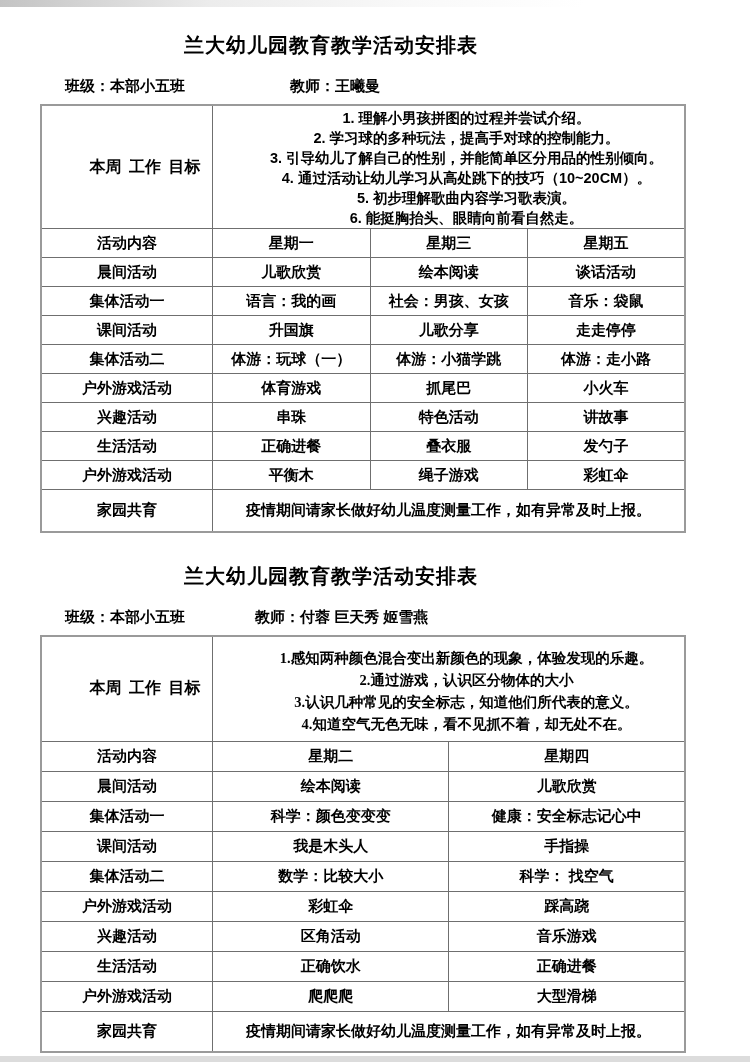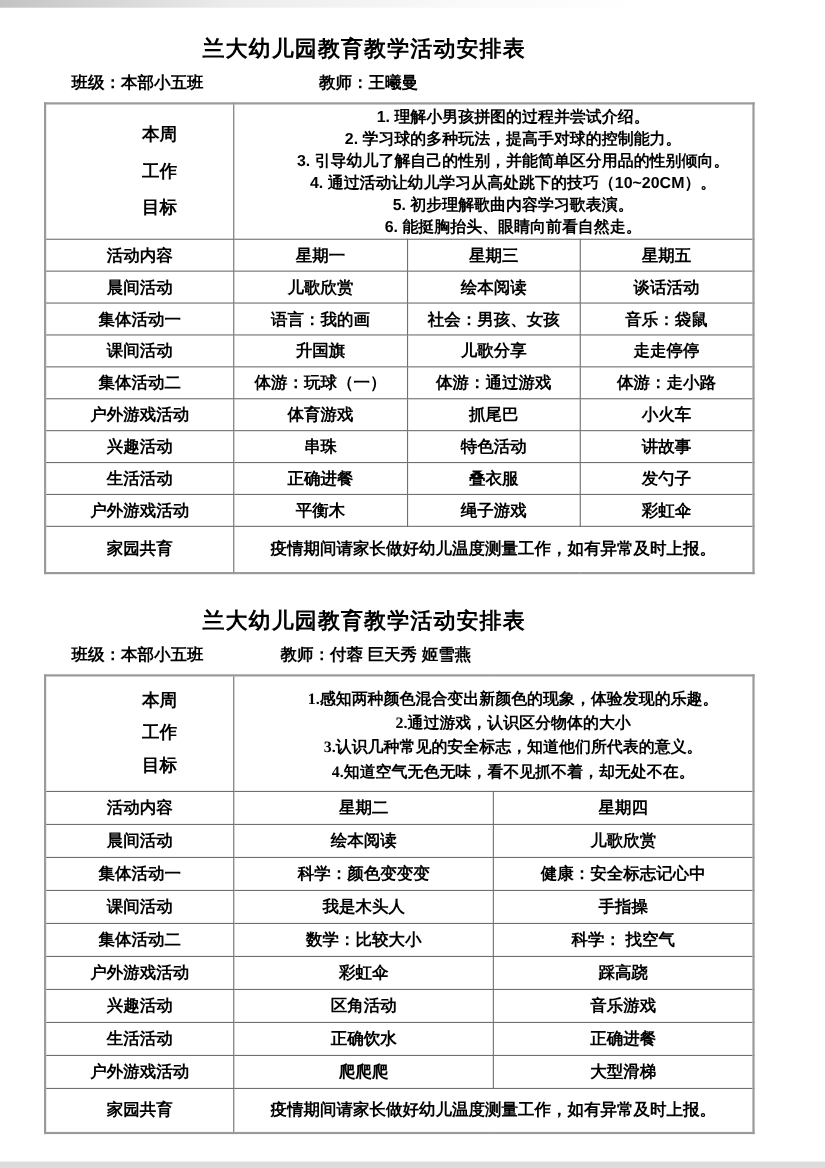--- a/index.html
+++ b/index.html
@@ -28,21 +28,21 @@
     line-height: 24px;
     margin: 0;
   }
   .sheet1 .sheet-title { padding-top: 33px; }
   .sheet2 .sheet-title { padding-top: 31px; }
   .meta {
     display: flex;
     align-items: baseline;
     padding: 0 64px 0 65px;
     font-size: 15px;
-    margin-top: 9px;
+    margin-top: 20px;
     white-space: nowrap;
   }
   .sheet1 .meta .m1 { width: 225px; }
   .sheet2 .meta .m1 { width: 190px; }
   .meta .m2 { flex: 1; }
   .meta .m3 { text-align: right; }
   table.sched {
     border-collapse: collapse;
     table-layout: fixed;
     width: 646px;
@@ -59,21 +59,21 @@
   }
   .col-label { width: 126px; }
   .sheet1 .col-day { width: 171px; }
   .sheet2 .col-day { width: 257px; }
   .sheet1 tr.r { height: 29px; }
   .sheet2 tr.r { height: 30px; }
   tr.goals-row td { vertical-align: middle; padding-left: 40px; }
   .sheet1 tr.goals-row { height: 123px; }
   .sheet2 tr.goals-row { height: 106px; }
   .goals-head {
-    display: flex; flex-direction: column;
+    display: flex; flex-direction: row;
     justify-content: space-evenly; align-items: center;
     height: 100%; font-size: 16px;
   }
   .sheet1 .goals-head { height: 112px; }
   .sheet2 .goals-head { height: 96px; }
   td.goals-cell { text-align: left; vertical-align: top; padding: 2px 6px 0 10px; }
   .sheet1 td.goals-cell .goal { font-size: 14.5px; line-height: 20px; }
   .sheet2 td.goals-cell .goal { font-size: 14.5px; line-height: 22px; }
   .sheet1 td.goals-cell { padding-top: 2px; }
   .sheet2 td.goals-cell { padding-top: 4px; font-family: Liberation Serif, serif; }
@@ -131,21 +131,21 @@
     </tr>
     <tr class="r">
       <td>课间活动</td>
       <td>升国旗</td>
       <td>儿歌分享</td>
       <td>走走停停</td>
     </tr>
     <tr class="r">
       <td>集体活动二</td>
       <td>体游：玩球（一）</td>
-      <td>体游：通过游戏</td>
+      <td>体游：小猫学跳</td>
       <td>体游：走小路</td>
     </tr>
     <tr class="r">
       <td>户外游戏活动</td>
       <td>体育游戏</td>
       <td>抓尾巴</td>
       <td>小火车</td>
     </tr>
     <tr class="r">
       <td>兴趣活动</td>

